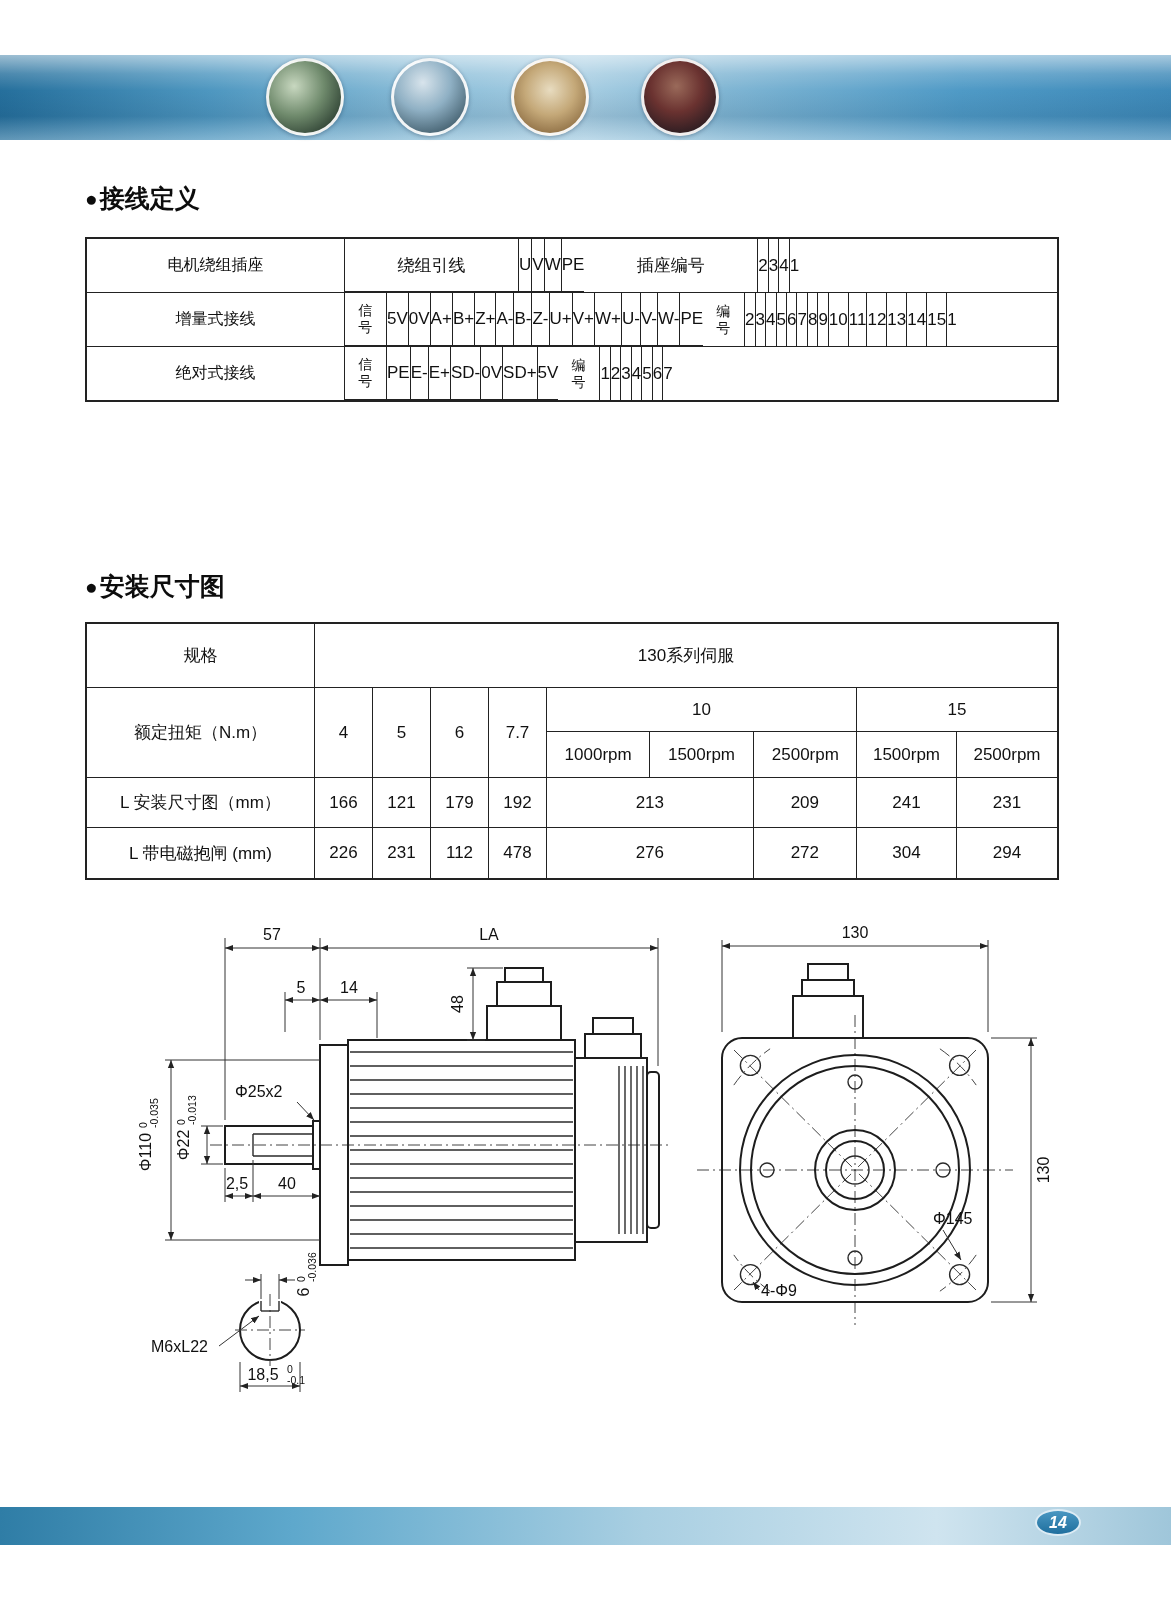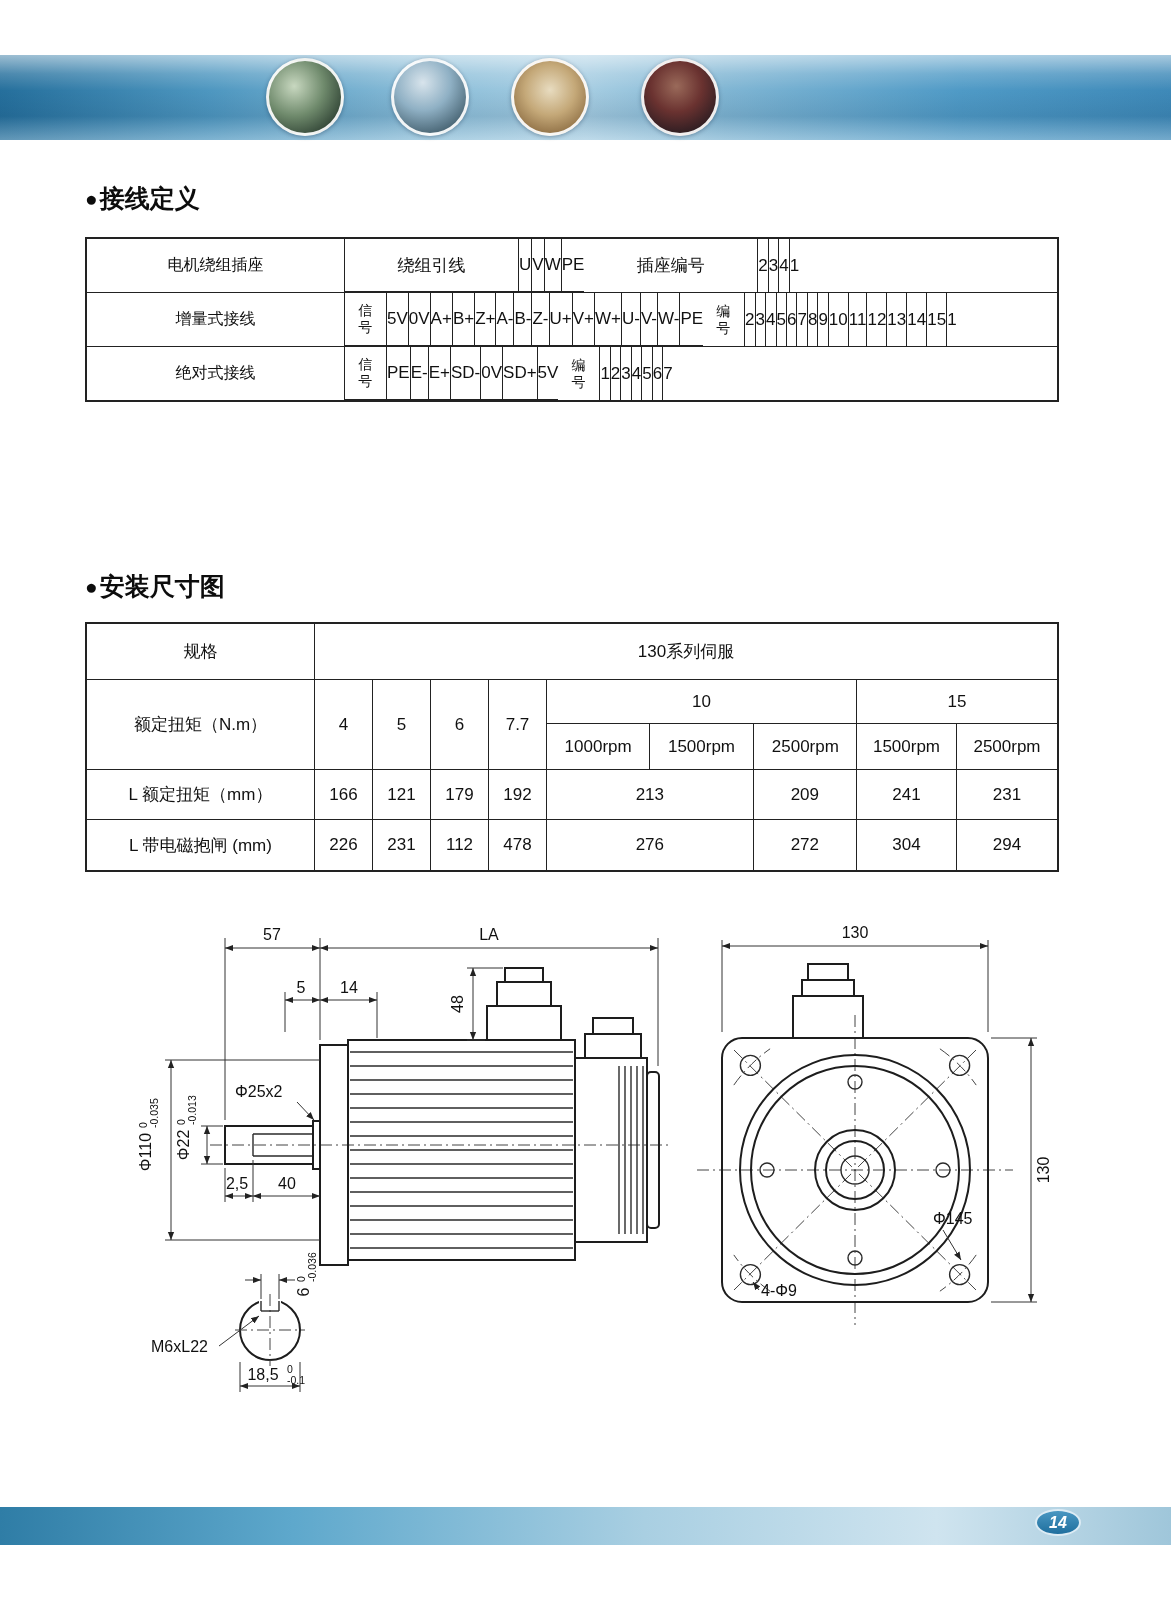--- a/index.html
+++ b/index.html
@@ -40,21 +40,21 @@
   .wc.f1{flex:1 1 0}
   .wc:last-child{border-right:0}
   .cw174{width:174px}
   .cw42{width:42px}
   .stack span{display:inline-block;width:1.05em;line-height:1.2;word-break:break-all;text-align:left;font-size:14px}
 
   
   .mtable{position:absolute;left:85px;top:622px;width:974px;border:2px solid #222;background:#fff;font-size:17px}
   .mrow{display:flex;border-bottom:1px solid #222}
   .mrow:last-child{border-bottom:0}
-  .h56{height:56px}.h90{height:90px}.h50{height:50px}
+  .h56{height:64px}.h90{height:90px}.h50{height:50px}
   .mcell{flex:none;border-right:1px solid #222}
   .mcell.f1{flex:1 1 0}
   .mcell:last-child,.mcell.last{border-right:0}
   .mw228{width:228px}.mw58{width:58px}.mw103{width:103.33px}.mw206{width:206.66px}.mw100{width:100px}
   .mgroup{flex:none;display:flex;flex-direction:column;border-right:1px solid #222}
   .mgroup.lastg{border-right:0}
   .mw310{width:310px}.mw200{width:200px}
   .gtop{height:45px;border-bottom:1px solid #222;display:flex;align-items:center;justify-content:center}
   .gbot{display:flex;height:45px}
   .gbot .mcell{height:45px}
@@ -218,21 +218,21 @@
       </div>
       <div class="mgroup mw200 lastg">
         <div class="gtop">15</div>
         <div class="gbot">
           <div class="mcell mw100 cellc">1500rpm</div>
           <div class="mcell mw100 cellc last">2500rpm</div>
         </div>
       </div>
     </div>
     <div class="mrow h50">
-      <div class="mcell mw228 cellc">L 额定扭矩（mm）</div>
+      <div class="mcell mw228 cellc">L 安装尺寸图（mm）</div>
       <div class="mcell mw58 cellc">166</div>
       <div class="mcell mw58 cellc">121</div>
       <div class="mcell mw58 cellc">179</div>
       <div class="mcell mw58 cellc">192</div>
       <div class="mcell mw206 cellc">213</div>
       <div class="mcell mw103 cellc">209</div>
       <div class="mcell mw100 cellc">241</div>
       <div class="mcell mw100 cellc last">231</div>
     </div>
     <div class="mrow h50">

